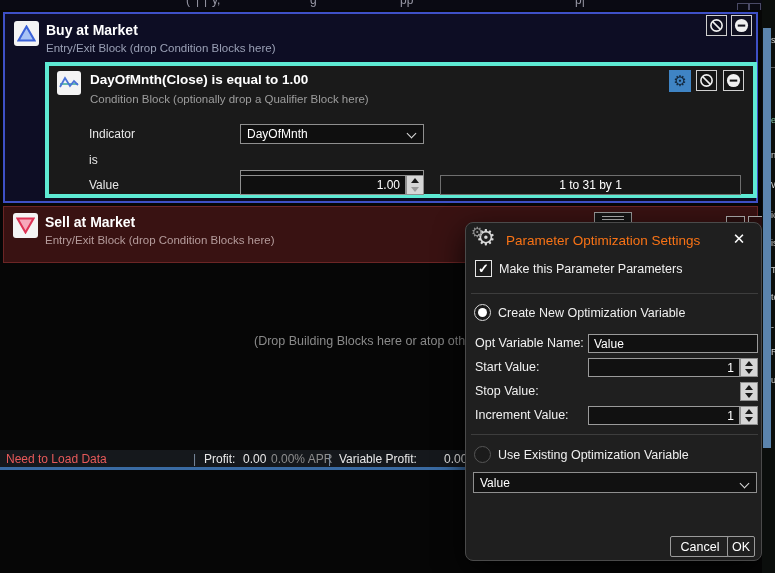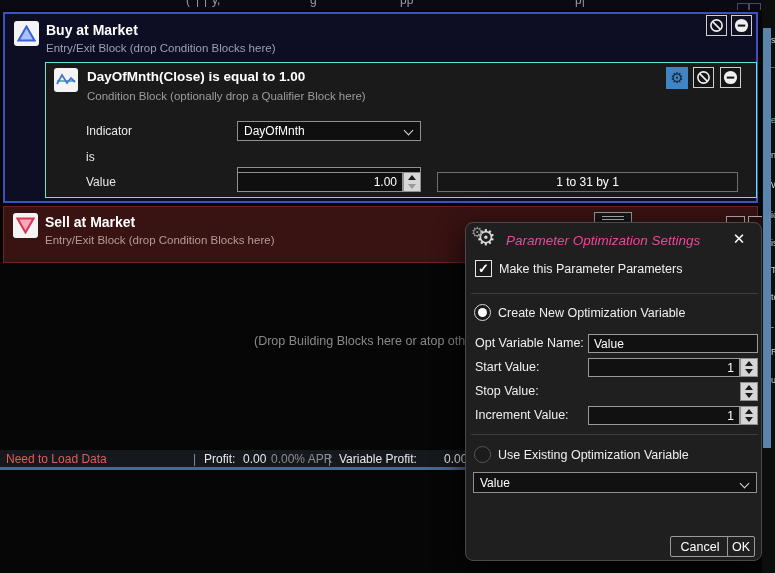--- a/index.html
+++ b/index.html
@@ -9,21 +9,21 @@
   
   #topstrip{left:0;top:0;width:775px;height:10px;background:#0a0a13;overflow:hidden;z-index:3;}
   #topstrip span{position:absolute;top:-7px;font-size:12px;color:#9a9aa8;}
   .topsq{position:absolute;top:3px;width:10px;height:10px;border:1px solid #4a4a66;}
   
   #buy{left:3px;top:12px;width:755px;height:191px;background:#0d0d24;border:2px solid #3e50c6;box-sizing:border-box;z-index:1;}
   .blocktitle{font-size:14px;font-weight:bold;color:#fff;white-space:nowrap;}
   .blocksub{font-size:11.5px;color:#9aa0b5;white-space:nowrap;}
   .iconbox{width:25px;height:25px;background:#f4f4f4;border-radius:3px;display:flex;align-items:center;justify-content:center;}
   .sqbtn{width:21px;height:21px;box-sizing:border-box;border:1px solid #cfcfcf;background:#101020;display:flex;align-items:center;justify-content:center;}
-  #cond{left:45px;top:62px;width:712px;height:136px;background:#1a1a1a;border:1px solid #5eead4;box-sizing:border-box;z-index:2;}
+  #cond{left:45px;top:62px;width:712px;height:136px;background:#1a1a1a;border:4px solid #5eead4;box-sizing:border-box;z-index:2;}
   .condsub{color:#9d9d9d;}
   .gearbtn{width:22px;height:22px;background:#3f84c4;display:flex;align-items:center;justify-content:center;font-size:15px;color:#12273c;}
   .rowlabel{font-size:12px;color:#e8e8e8;}
   .select{background:#0f0f0f;border:1px solid #8f8f8f;box-sizing:border-box;height:20px;font-size:12px;color:#fff;
           display:flex;align-items:center;padding-left:6px;position:relative;}
   .chev{position:absolute;right:8px;top:5px;width:6px;height:6px;border-right:1.6px solid #dcdcdc;border-bottom:1.6px solid #dcdcdc;transform:rotate(45deg);}
   .wbtn{background:#161616;border:1px solid #6f6f6f;box-sizing:border-box;height:20px;font-size:12px;color:#fff;
         display:flex;align-items:center;justify-content:center;}
   .numinput{background:#0f0f0f;border:1px solid #8f8f8f;box-sizing:border-box;height:20px;font-size:12px;color:#fff;
         display:flex;align-items:center;justify-content:flex-end;padding-right:5px;}
@@ -41,21 +41,21 @@
   #statusbar span{position:absolute;top:2px;white-space:nowrap;}
   .sep{color:#7c8ca0;}
   #blueline{left:0;top:467px;width:762px;height:3px;background:#3a6ba3;z-index:1;}
   
   #handle{left:594px;top:212px;width:38px;height:12px;background:#161616;border:1px solid #9a9a9a;box-sizing:border-box;z-index:8;}
   #handle div{position:absolute;left:7px;width:22px;height:1px;background:#b5b5b5;}
   .peek{position:absolute;top:216px;width:19px;height:18px;border:1px solid #b0b0b0;box-sizing:border-box;background:#2a0f0f;z-index:8;}
   #dialog{left:465px;top:222px;width:297px;height:339px;background:#1f1f1f;border:1px solid #4a4a4a;border-radius:8px;
           box-sizing:border-box;z-index:10;box-shadow:0 10px 30px rgba(0,0,0,.8);}
   #dialog .abs{position:absolute;}
-  .dlg-title{font-size:13.5px;color:#ec4899;font-style:italic;}
+  .dlg-title{font-size:13.5px;color:#f97316;}
   .gearsicon{font-size:22px;color:#d8d8d8;line-height:22px;}
   .gearsicon .g2{position:absolute;left:-5px;top:-6px;font-size:14px;color:#8f8f8f;}
   .closex{font-size:15px;color:#fff;width:22px;height:22px;display:flex;align-items:center;justify-content:center;}
   .cb{width:17px;height:17px;box-sizing:border-box;border:1.5px solid #e6e6e6;background:#1b1b1b;display:flex;align-items:center;justify-content:center;
       font-size:13px;font-weight:bold;color:#fff;}
   .radio{width:17px;height:17px;box-sizing:border-box;border:1.5px solid #d9d9d9;border-radius:50%;background:#1b1b1b;display:flex;align-items:center;justify-content:center;}
   .radio .dot{width:9px;height:9px;border-radius:50%;background:#fff;}
   .radio.off{border-color:#555;}
   .dlglabel{font-size:12.5px;color:#f0f0f0;white-space:nowrap;}
   .dlginput{background:#111;border:1px solid #9a9a9a;box-sizing:border-box;height:19px;font-size:12px;color:#fff;display:flex;align-items:center;}

